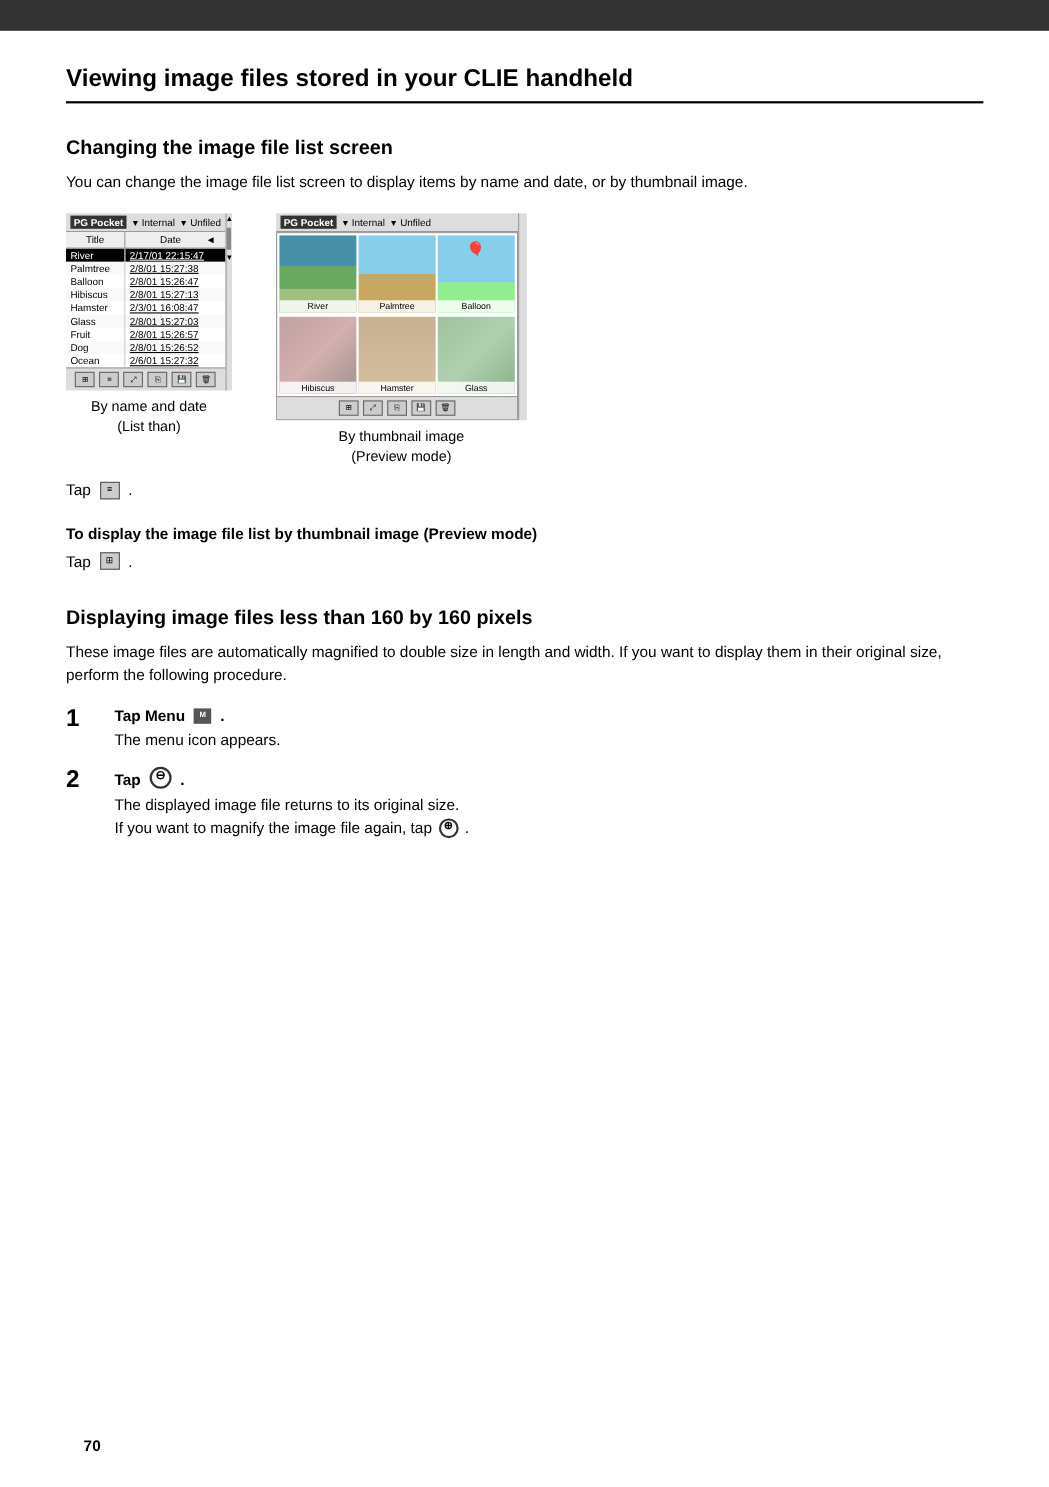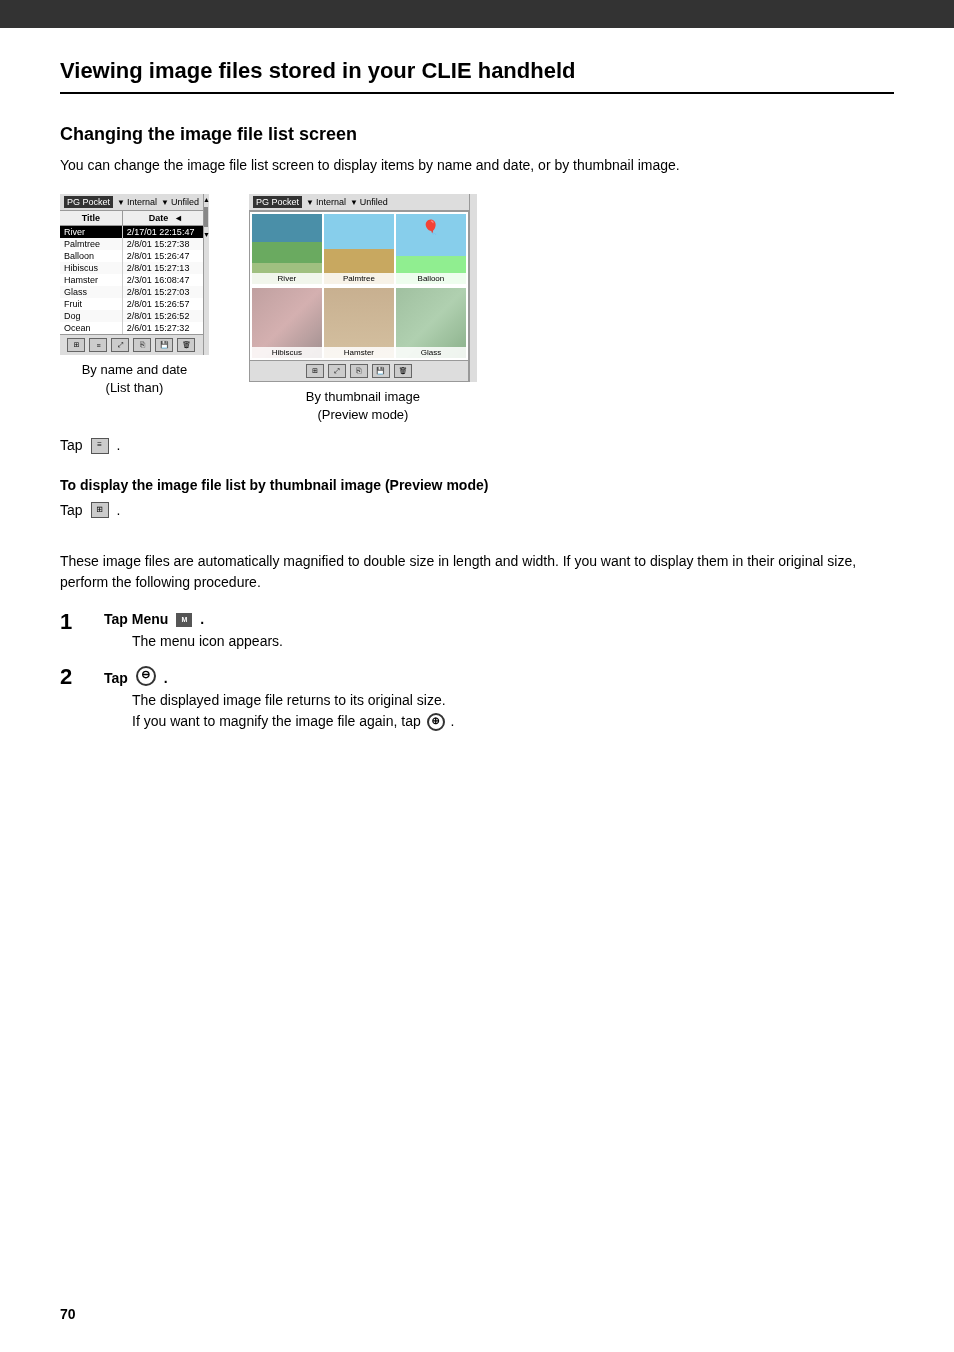--- a/index.html
+++ b/index.html
@@ -66,21 +66,21 @@
       display: flex;
       align-items: center;
       background: #ddd;
       padding: 2px 4px;
       font-size: 10px;
       border-bottom: 1px solid #999;
       gap: 4px;
     }
 
     .pda-header-brand {
-      font-weight: normal;
+      font-weight: bold;
       background: #333;
       color: #fff;
       padding: 1px 3px;
       font-size: 9px;
     }
 
     .pda-header-item {
       font-size: 9px;
       display: flex;
       align-items: center;
@@ -96,37 +96,38 @@
       border-collapse: collapse;
     }
 
     .pda-table thead tr {
       background: #eee;
       border-bottom: 1px solid #999;
     }
 
     .pda-table th {
       font-size: 9px;
-      padding: 2px 20px;
-      font-weight: bold;
+      padding: 2px 9px;
+      font-weight: normal;
       border-right: 1px solid #999;
     }
 
     .pda-table th:last-child {
       border-right: none;
     }
 
     .pda-table td {
       font-size: 9px;
       padding: 1px 4px;
       border-right: 1px solid #ccc;
     }
 
     .pda-table td:last-child {
       border-right: none;
+      text-decoration: underline;
     }
 
     .pda-table tr.selected {
       background: #000;
       color: #fff;
     }
 
     .pda-table tr:not(.selected):nth-child(even) {
       background: #f9f9f9;
     }
@@ -305,27 +306,26 @@
       margin-bottom: 4px;
       display: flex;
       align-items: flex-end;
       gap: 6px;
       flex-wrap: wrap;
     }
 
     .step-detail {
       font-size: 14px;
       line-height: 1.5;
-      margin-left: 28px;
     }
 
     .page-number {
       position: absolute;
       bottom: 30px;
-      left: 60px;
+      left: 76px;
       font-size: 14px;
       font-weight: bold;
     }
 
     .col-sort-arrow {
       float: right;
       font-size: 9px;
     }
 
     .preview-row {
@@ -519,20 +519,21 @@
       <p class="instruction-body">
         <span>Tap</span>
         <span class="inline-icon" title="Grid mode button">⊞</span>
         <span>.</span>
       </p>
     </div>
 
   </div>
 
   <div class="section-gap">
+    <h2 class="section-title">Displaying image files less than 160 by 160 pixels</h2>
     <p class="section-desc">These image files are automatically magnified to double size in length and width. If you want to display them in their original size, perform the following procedure.</p>
 
     <div class="step-container">
       <div class="step-number">1</div>
       <div class="step-content">
         <div class="step-main">
           <span>Tap Menu</span>
           <span class="menu-icon-inline" title="Menu button">M</span>
           <span>.</span>
         </div>

